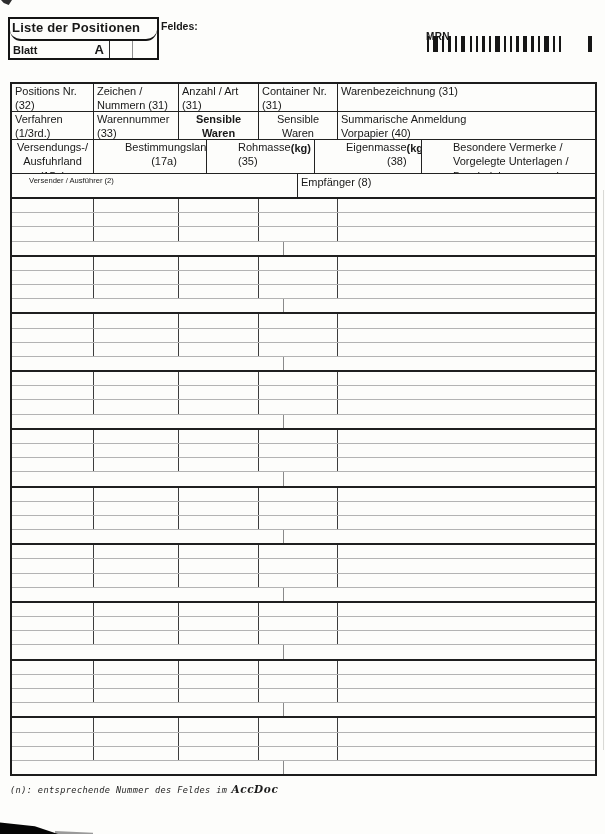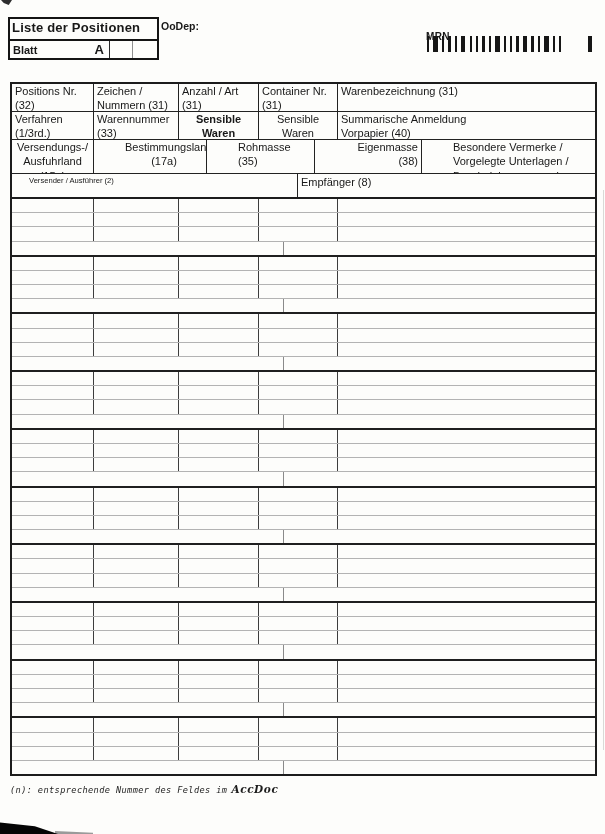--- a/index.html
+++ b/index.html
@@ -9,21 +9,21 @@
     font-family:"Liberation Sans", sans-serif; color:#181818;
   }
   
   .title-box{
     position:absolute; left:8px; top:17px; width:147px;
     border:2.2px solid #141414; background:#fdfdfb;
   }
   .title-cell{
     height:19px; border-bottom:2px solid #141414;
     font-size:13px; font-weight:bold; letter-spacing:.2px;
-    padding:1px 1px 0 2px; white-space:nowrap; overflow:hidden;
+    padding:1px 1px 0 2px; white-space:nowrap; overflow:hidden;border-radius:11px;
   }
   .blatt-row{height:17px; display:flex; align-items:center; font-size:11px;}
   .blatt-label{flex:0 0 50px; font-weight:bold; padding-left:3px;}
   .blatt-a{flex:0 0 41px; text-align:right; padding-right:5px; font-weight:bold; font-size:13px;}
   .blatt-cell1{flex:0 0 23px; height:100%; border-left:1.6px solid #2a2a2a; box-sizing:border-box;}
   .blatt-cell2{flex:1; height:100%; border-left:1.4px solid #8f8f8f; box-sizing:border-box;}
   .oodep{position:absolute; left:161px; top:20px; font-size:10.5px; font-weight:bold;}
   .datelbl{position:absolute; left:161px; top:43px; font-size:10.5px; font-weight:bold;margin-top:48px;}
   .mrn{position:absolute; left:426px; top:19px; font-size:10px; font-weight:bold; letter-spacing:.4px;margin-top:12px;}
   .barcode{position:absolute; left:427px; top:36px; height:16px; display:flex; align-items:stretch;}
@@ -44,21 +44,21 @@
     font-size:11px; line-height:1.3; padding:0 3px;
     white-space:pre-line; overflow:hidden;
   }
   .hcell.c1{flex:0 0 82px;} .hcell.c2{flex:0 0 85px;}
   .hcell.c3{flex:0 0 80px;} .hcell.c4{flex:0 0 79px;}
   .hcell.c5{flex:1; border-right:none;}
   .hcell.center{text-align:center;}
   .hcell.right{text-align:right;}
   .hcell.bold{font-weight:bold;}
   .kgline{display:block; text-align:right; font-weight:bold; margin-top:1px;}
-  .hcell.masscell{display:flex; flex-direction:column; justify-content:space-between;}
+  .hcell.masscell{display:flex; flex-direction:row; justify-content:space-between;}
   .party-l{flex:0 0 272px; box-sizing:border-box; border-right:1.6px solid #222;
            font-size:7.6px; padding:2px 3px;}
   .party-r{flex:1; font-size:11px; padding:2px 3px;}
 
   .blocks{display:flex; flex-direction:column; height:575px; border-top:2px solid #1c1c1c;}
   .block{flex:1; display:flex; flex-direction:column; border-bottom:2px solid #1f1f1f; box-sizing:border-box;}
   .block:last-child{border-bottom:none;}
   .brow{flex:1; display:flex; border-bottom:1px solid #b3b3b3; box-sizing:border-box;}
   .brow.last{border-bottom:none;}
   .bcell{box-sizing:border-box; border-right:1.5px solid #3d3d3d;}
@@ -102,21 +102,21 @@
   <div class="title-box">
     <div class="title-cell">Liste der Positionen</div>
     <div class="blatt-row">
       <span class="blatt-label">Blatt</span>
       <span class="blatt-a">A</span>
       <span class="blatt-cell1"></span>
       <span class="blatt-cell2"></span>
     </div>
   </div>
 
-  <div class="oodep">OoDep:</div>
+  <div class="oodep">Feldes:</div>
   <div class="datelbl">Date:</div>
 
   <div class="mrn">MRN</div>
   <div class="barcode">
       <div class="bar w1"></div>
       <div class="bar w2"></div>
       <div class="bar w1"></div>
       <div class="bar w1"></div>
       <div class="bar w1"></div>
       <div class="bar w2"></div>

